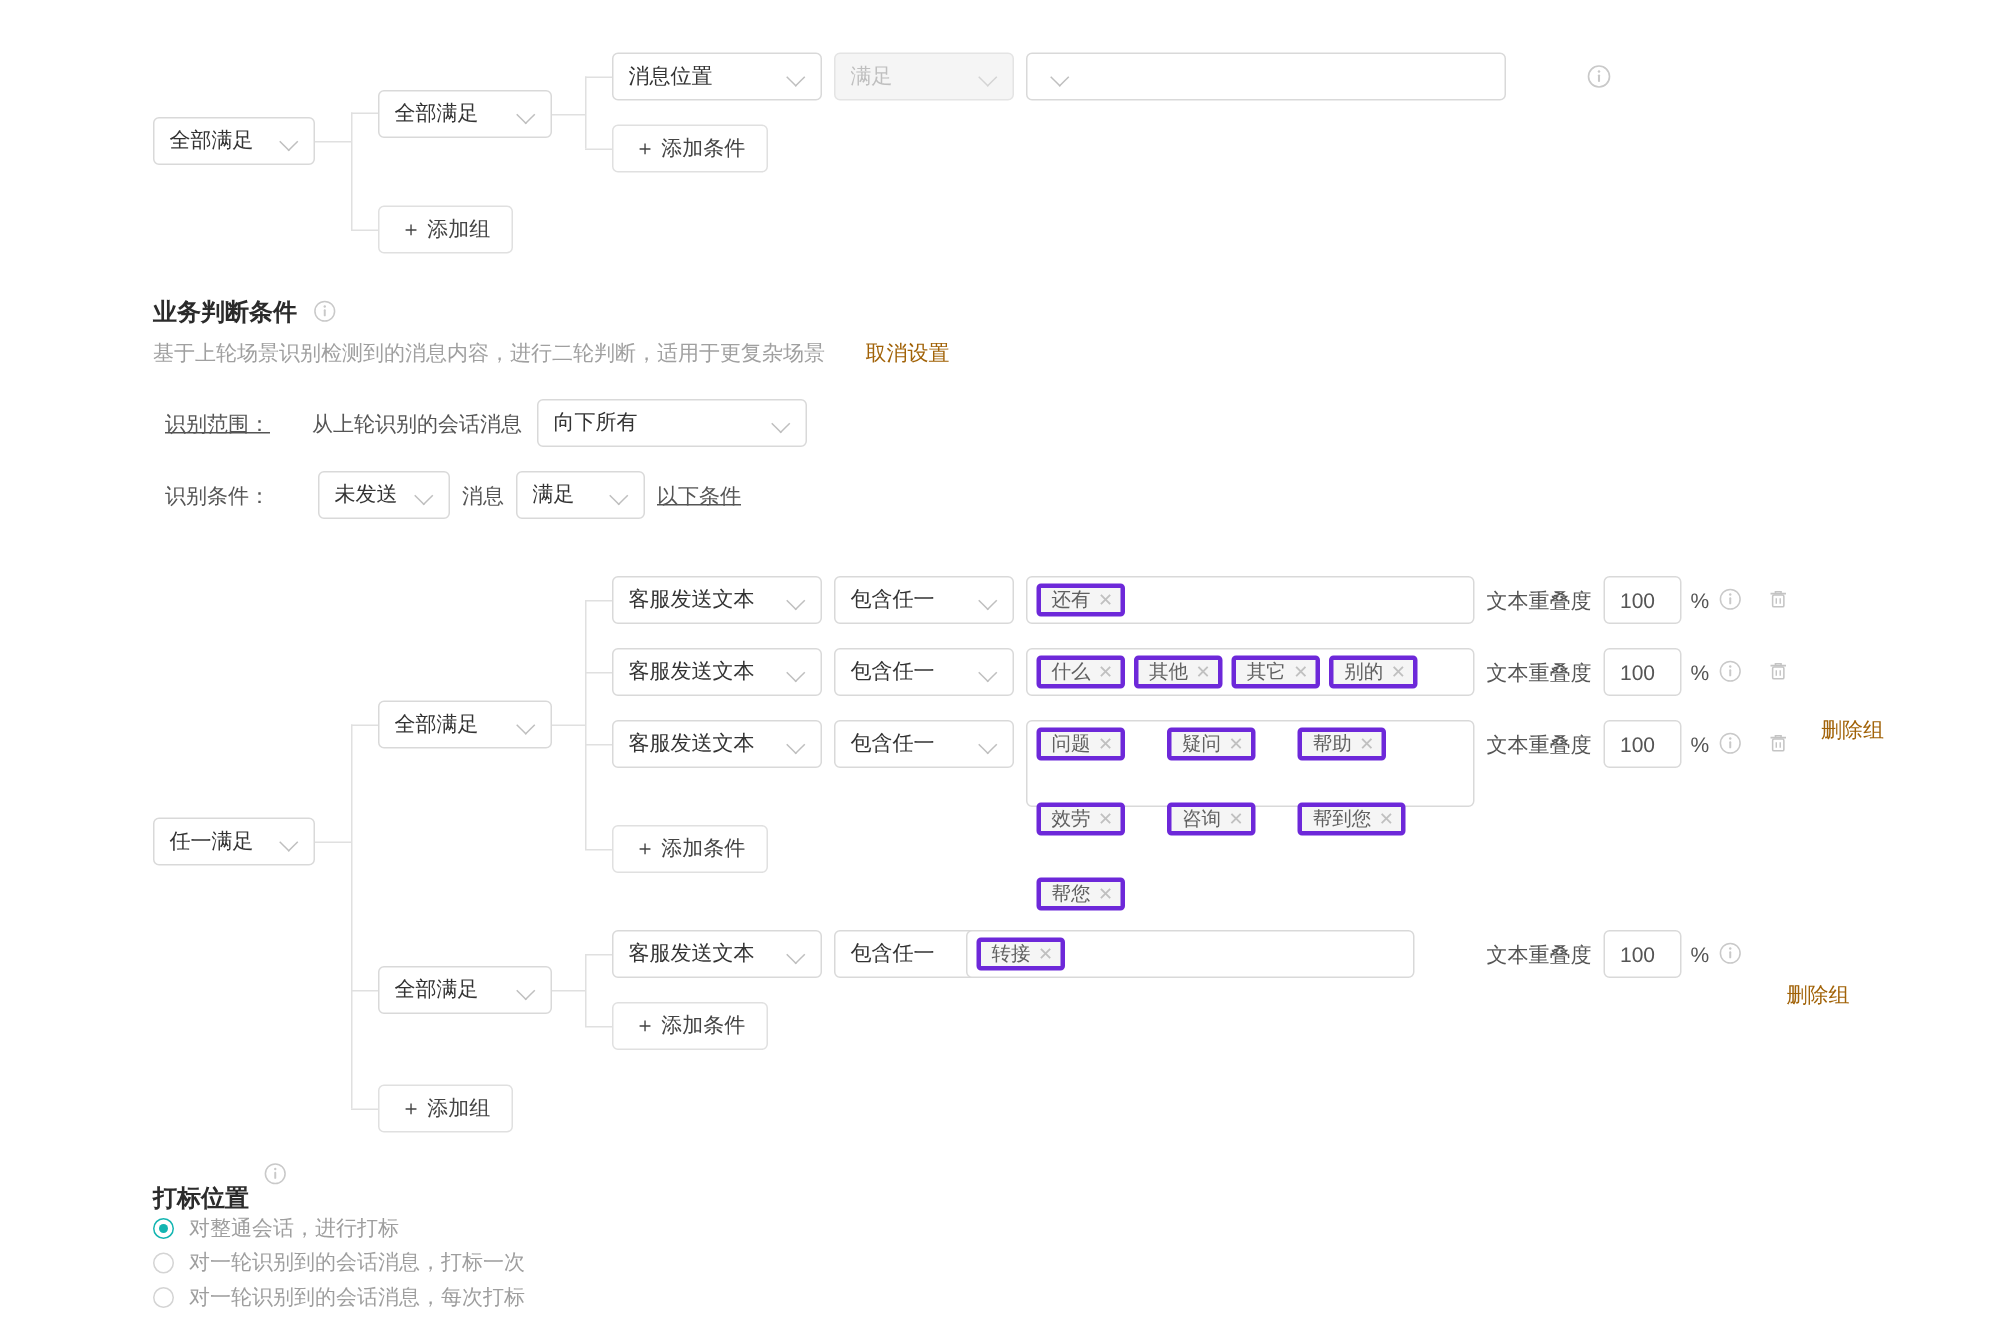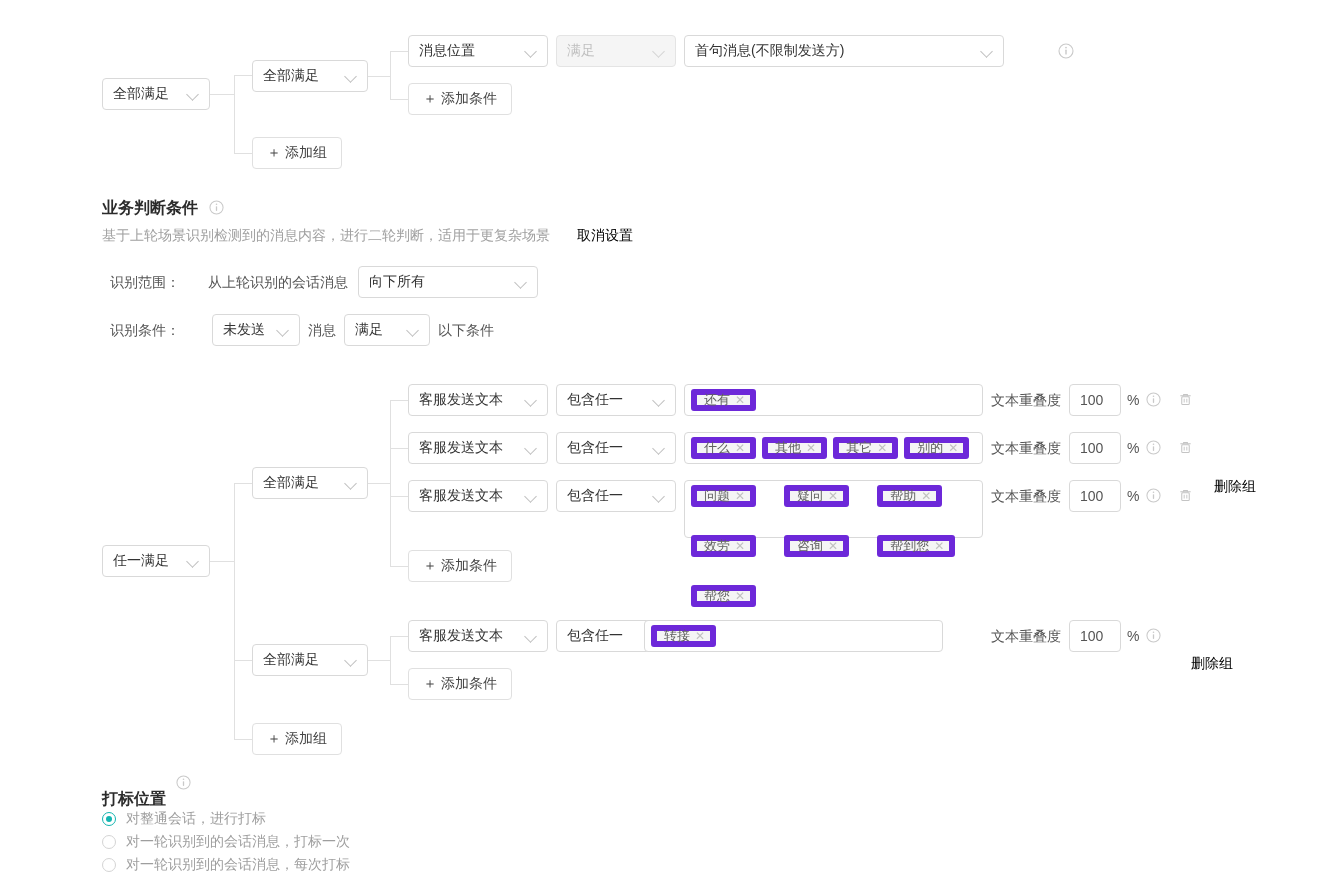--- a/index.html
+++ b/index.html
@@ -69,21 +69,21 @@
     flex-wrap:wrap;
     align-content:flex-start;
     gap:4px 6px;
     padding:4px 6px;
   }
   .tag {
     display:inline-flex;
     align-items:center;
     height:22px;
     background:#f5f5f5;
-    border:6px solid #6d28d9;
+    border:3px solid #6d28d9;
     border-radius:3px;
     padding:0 5px 0 7px;
     font-size:13px;
     color:#606060;
     white-space:nowrap;
   }
   .tag .x {
     margin-left:5px;
     color:#c0c0c0;
     font-size:12px;
@@ -102,21 +102,21 @@
     padding-left:10px;
     font-size:14px;
     color:#555;
   }
 
   .lbl { position:absolute; white-space:nowrap; }
   .lbl-gray { color:#555; }
 
   .link-teal {
     position:absolute;
-    color:#000000;
+    color:#a16207;
     white-space:nowrap;
     text-decoration:none;
   }
 
   
   .ico { position:absolute; }
   .ico svg { display:block; }
 
   
   .ln { position:absolute; background:#e0e0e0; }
@@ -182,21 +182,20 @@
   <span class="sel-txt">消息位置</span>
   <span class="caret"></span>
 </div>
 
 <div class="sel disabled" style="left:556px; top:35px; width:120px;">
   <span class="sel-txt">满足</span>
   <span class="caret"></span>
 </div>
 
 <div class="sel" style="left:684px; top:35px; width:320px;">
-  <span class="sel-txt">首句消息(不限制发送方)</span>
   <span class="caret"></span>
 </div>
 
 <span class="ico" style="left:1058px; top:43px;">
   <svg width="16" height="16" viewBox="0 0 16 16">
       <circle cx="8" cy="8" r="7" fill="none" stroke="#c9c9c9" stroke-width="1.1"></circle>
       <circle cx="8" cy="4.6" r="0.85" fill="#c9c9c9"></circle>
       <rect x="7.3" y="6.6" width="1.4" height="5" rx="0.6" fill="#c9c9c9"></rect>
     </svg>
 </span>
@@ -210,38 +209,38 @@
   <svg width="15" height="15" viewBox="0 0 16 16">
       <circle cx="8" cy="8" r="7" fill="none" stroke="#c9c9c9" stroke-width="1.1"></circle>
       <circle cx="8" cy="4.6" r="0.85" fill="#c9c9c9"></circle>
       <rect x="7.3" y="6.6" width="1.4" height="5" rx="0.6" fill="#c9c9c9"></rect>
     </svg>
 </span>
 
 <div class="sec-sub" style="left:102px; top:227px;">基于上轮场景识别检测到的消息内容，进行二轮判断，适用于更复杂场景</div>
 <a class="link-teal" style="left:577px; top:227px;">取消设置</a>
 
-<div class="lbl lbl-gray" style="left:110px; top:274px;">识别范围：</div>
+<div class="lbl lbl-gray" style="left:110px; top:274px;text-decoration:underline;">识别范围：</div>
 <div class="lbl lbl-gray" style="left:208px; top:274px;">从上轮识别的会话消息</div>
 <div class="sel" style="left:358px; top:266px; width:180px;">
   <span class="sel-txt">向下所有</span>
   <span class="caret"></span>
 </div>
 
 <div class="lbl lbl-gray" style="left:110px; top:322px;">识别条件：</div>
 <div class="sel" style="left:212px; top:314px; width:88px;">
   <span class="sel-txt">未发送</span>
   <span class="caret"></span>
 </div>
 <div class="lbl lbl-gray" style="left:308px; top:322px;">消息</div>
 <div class="sel" style="left:344px; top:314px; width:86px;">
   <span class="sel-txt">满足</span>
   <span class="caret"></span>
 </div>
-<div class="lbl lbl-gray" style="left:438px; top:322px;">以下条件</div>
+<div class="lbl lbl-gray" style="left:438px; top:322px;text-decoration:underline;">以下条件</div>
 
 <div class="sel" style="left:102px; top:545px; width:108px;">
   <span class="sel-txt">任一满足</span>
   <span class="caret"></span>
 </div>
 
 <div class="ln h" style="left:210px; top:561px; width:24px;"></div>
 <div class="ln v" style="left:234px; top:483px; height:256px;"></div>
 <div class="ln h" style="left:234px; top:483px; width:18px;"></div>
 <div class="ln h" style="left:234px; top:660px; width:18px;"></div>

